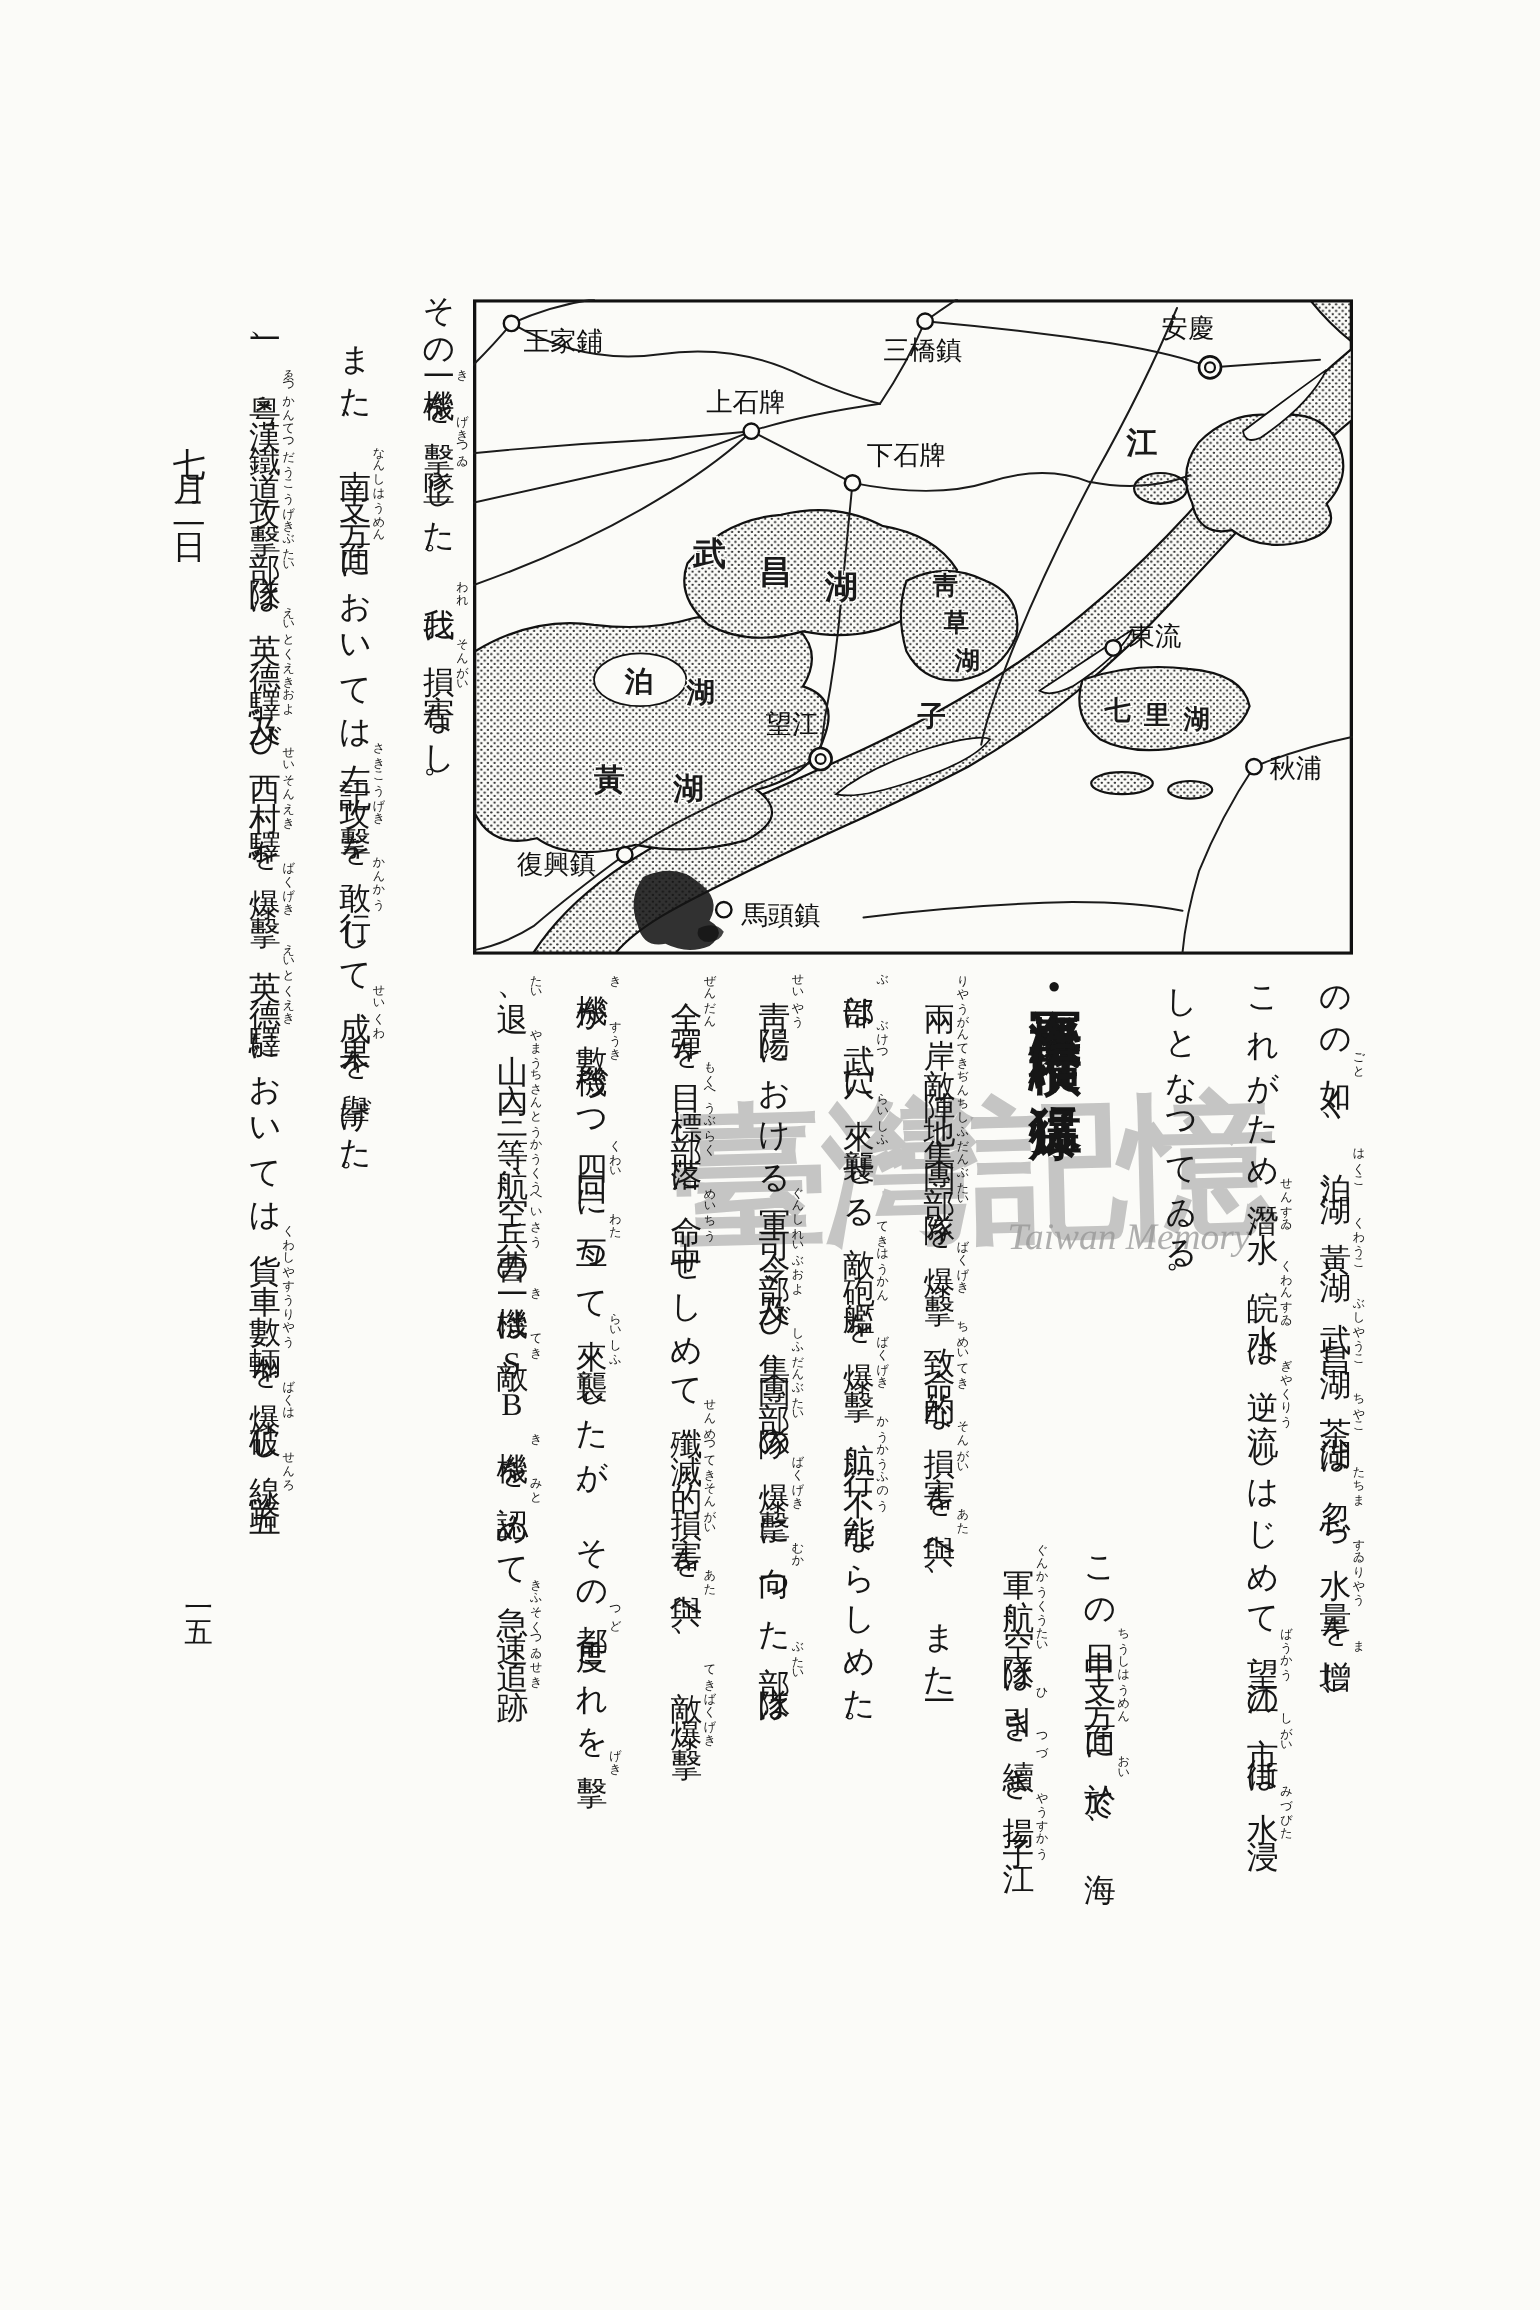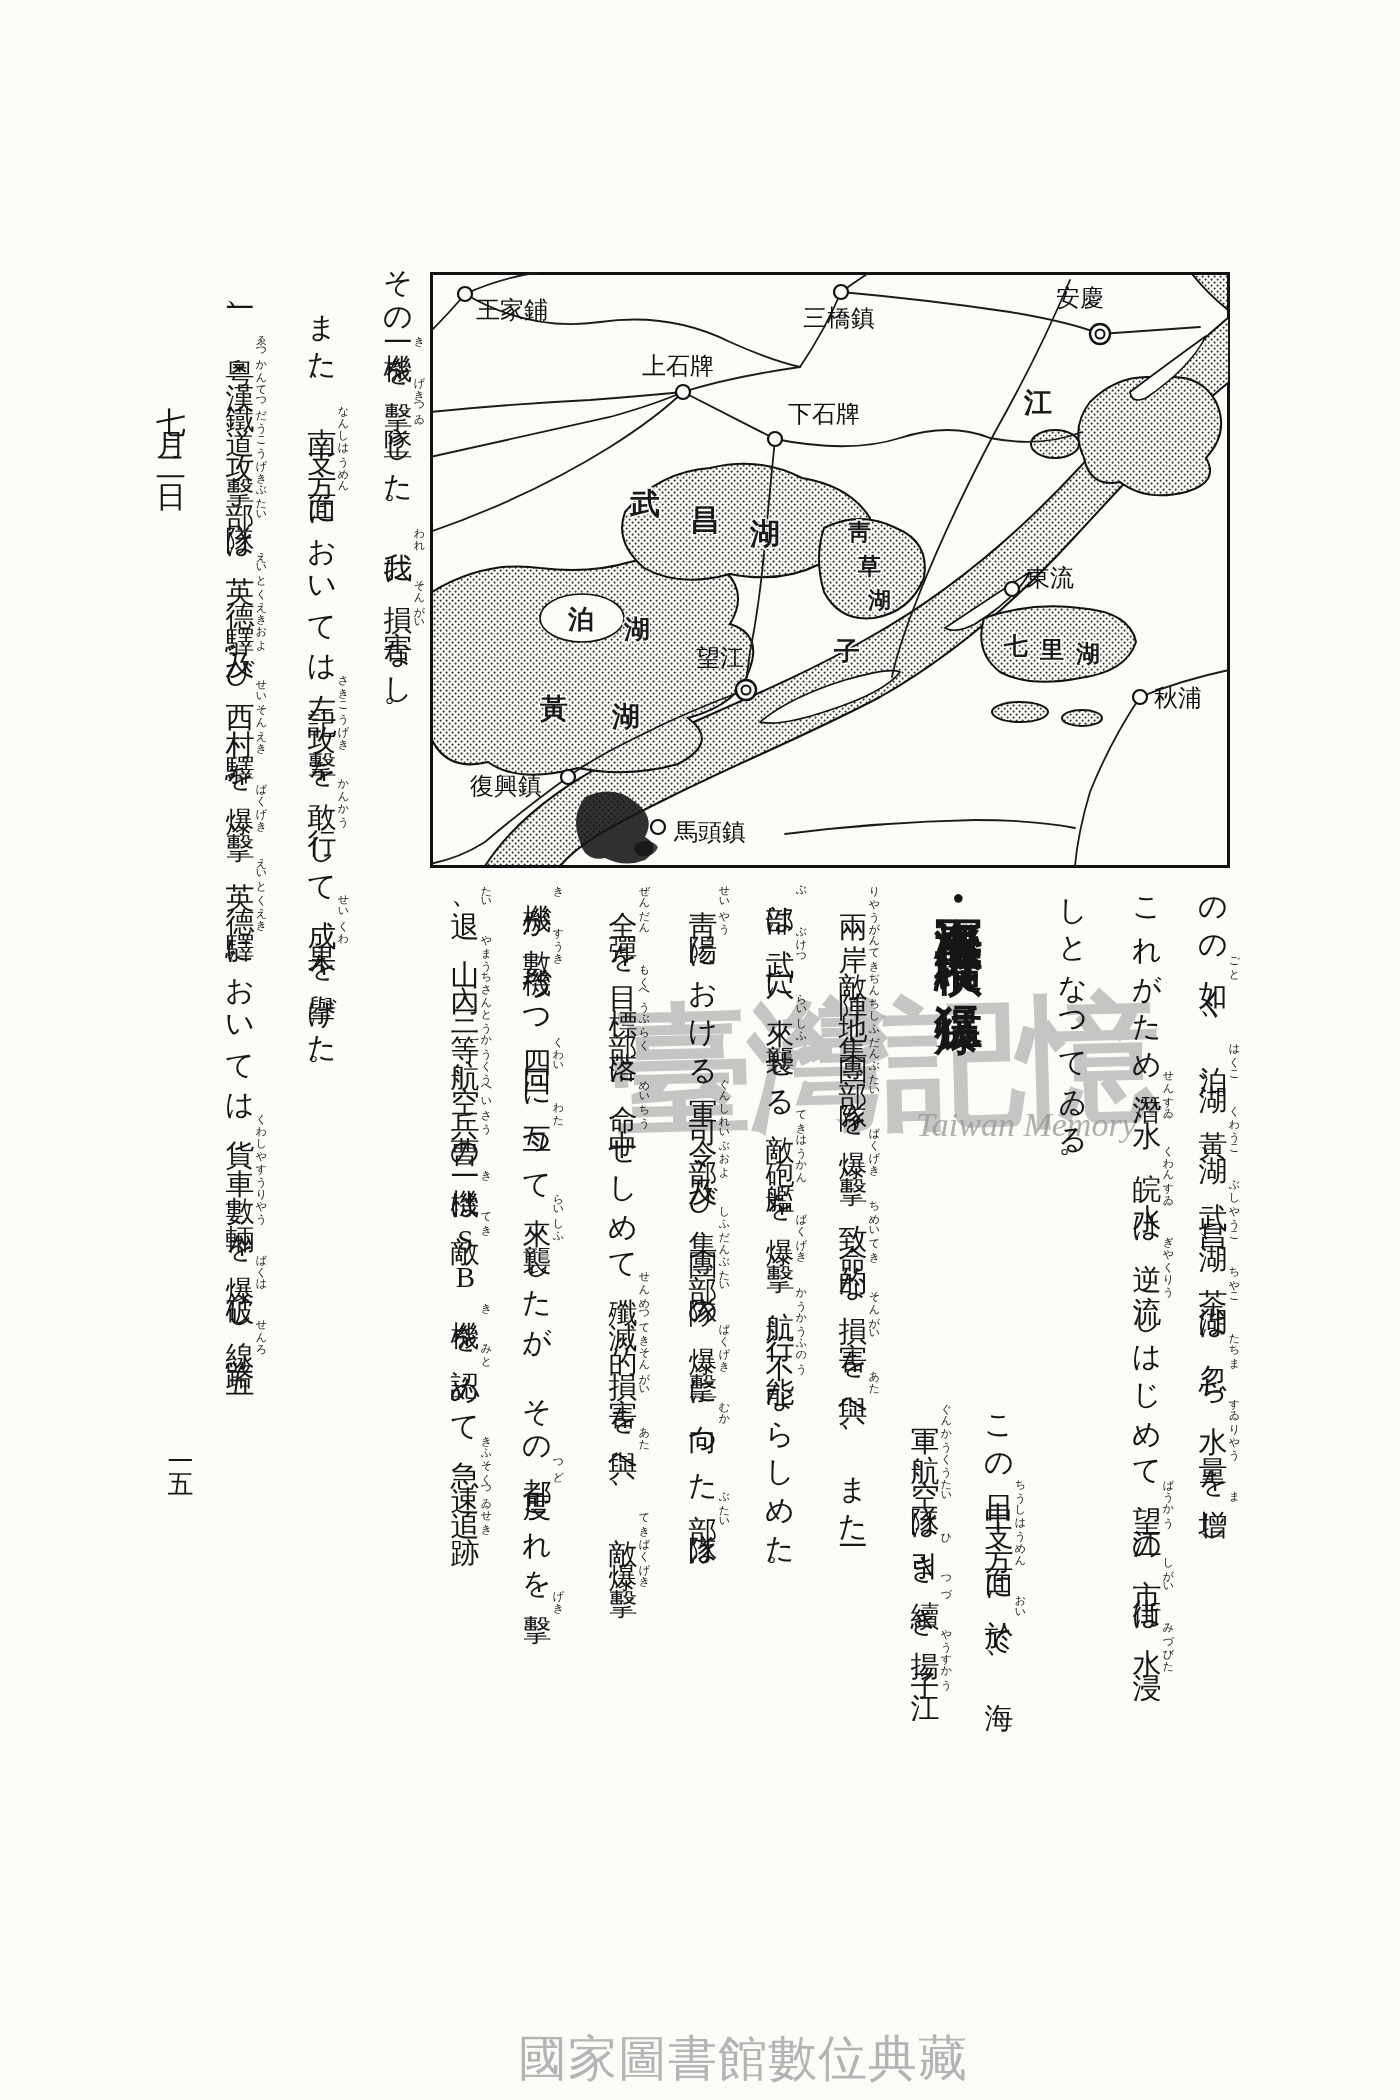--- a/index.html
+++ b/index.html
@@ -162,14 +162,13 @@
       <div class="vcol" style="left: 765px; top: 878px;"><ruby>部<rt>ぶ</rt></ruby>は<ruby>武穴<rt>ぶけつ</rt></ruby>に<ruby>來襲<rt>らいしふ</rt></ruby>せる<ruby>敵砲艦<rt>てきはうかん</rt></ruby>を<ruby>爆擊<rt>ばくげき</rt></ruby>、<ruby>航行不能<rt>かうかうふのう</rt></ruby>ならしめた。</div>
       <div class="vcol" style="left: 688px; top: 878px;"><ruby>靑陽<rt>せいやう</rt></ruby>における<ruby>軍司令部<rt>ぐんしれいぶ</rt></ruby><ruby>及<rt>およ</rt></ruby>び<ruby>集團部隊<rt>しふだんぶたい</rt></ruby>の<ruby>爆擊<rt>ばくげき</rt></ruby>に<ruby>向<rt>むか</rt></ruby>つた<ruby>部隊<rt>ぶたい</rt></ruby>は</div>
       <div class="vcol" style="left: 608px; top: 878px;"><ruby>全彈<rt>ぜんだん</rt></ruby>を<ruby>目標部落<rt>もくへうぶらく</rt></ruby>に<ruby>命中<rt>めいちう</rt></ruby>せしめて<ruby>殲滅的<rt>せんめつてき</rt></ruby><ruby>損害<rt>そんがい</rt></ruby>を<ruby>與<rt>あた</rt></ruby>へ、<ruby>敵爆擊<rt>てきばくげき</rt></ruby></div>
       <div class="vcol" style="left: 522px; top: 878px;"><ruby>機<rt>き</rt></ruby>が<ruby>數機<rt>すうき</rt></ruby>づつ四<ruby>回<rt>くわい</rt></ruby>に<ruby>亙<rt>わた</rt></ruby>つて<ruby>來襲<rt>らいしふ</rt></ruby>したが、その<ruby>都度<rt>つど</rt></ruby>これを<ruby>擊<rt>げき</rt></ruby></div>
       <div class="vcol" style="left: 450px; top: 878px;"><ruby>退<rt>たい</rt></ruby>、<ruby>山內三等航空兵曹<rt>やまうちさんとうかうくうへいさう</rt></ruby>の一<ruby>機<rt>き</rt></ruby>は<ruby>敵<rt>てき</rt></ruby>SB<ruby>機<rt>き</rt></ruby>を<ruby>認<rt>みと</rt></ruby>めて<ruby>急速追跡<rt>きふそくつゐせき</rt></ruby></div>
       <div class="vcol" style="left: 383px; top: 250px;">その一<ruby>機<rt>き</rt></ruby>を<ruby>擊墜<rt>げきつゐ</rt></ruby>した。<ruby>我<rt>われ</rt></ruby>に<ruby>損害<rt>そんがい</rt></ruby>なし。</div>
       <div class="vcol" style="left: 307px; top: 293px;">また、<ruby>南支<rt>なんし</rt></ruby><ruby>方面<rt>はうめん</rt></ruby>においては<ruby>左記<rt>さき</rt></ruby><ruby>攻擊<rt>こうげき</rt></ruby>を<ruby>敢行<rt>かんかう</rt></ruby>して<ruby>成果<rt>せいくわ</rt></ruby>を擧げた。</div>
       <div class="vcol" style="left: 225px; top: 293px;">一、<ruby>粵漢鐵道攻擊部隊<rt>ゑつかんてつだうこうげきぶたい</rt></ruby>は<ruby>英德驛<rt>えいとくえき</rt></ruby><ruby>及<rt>およ</rt></ruby>び<ruby>西村驛<rt>せいそんえき</rt></ruby>を<ruby>爆擊<rt>ばくげき</rt></ruby>、<ruby>英德驛<rt>えいとくえき</rt></ruby>においては<ruby>貨車數輛<rt>くわしやすうりやう</rt></ruby>を<ruby>爆破<rt>ばくは</rt></ruby>し<ruby>線路<rt>せんろ</rt></ruby>五</div>
     </div>
 
-  <div class="wm-bottom">國家圖書館數位典藏</div>
 </div>
 
 </body></html>

